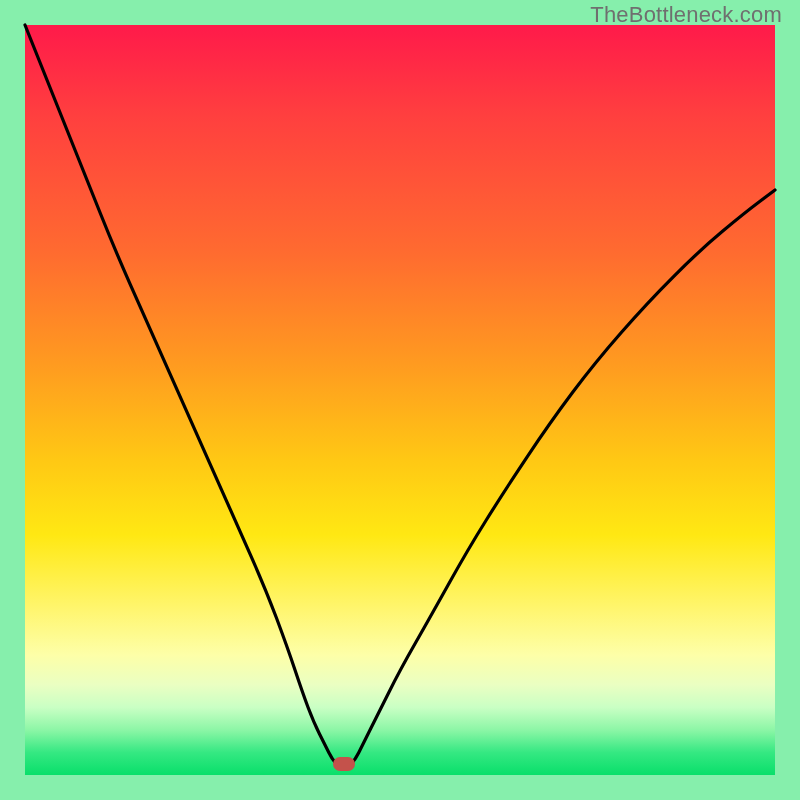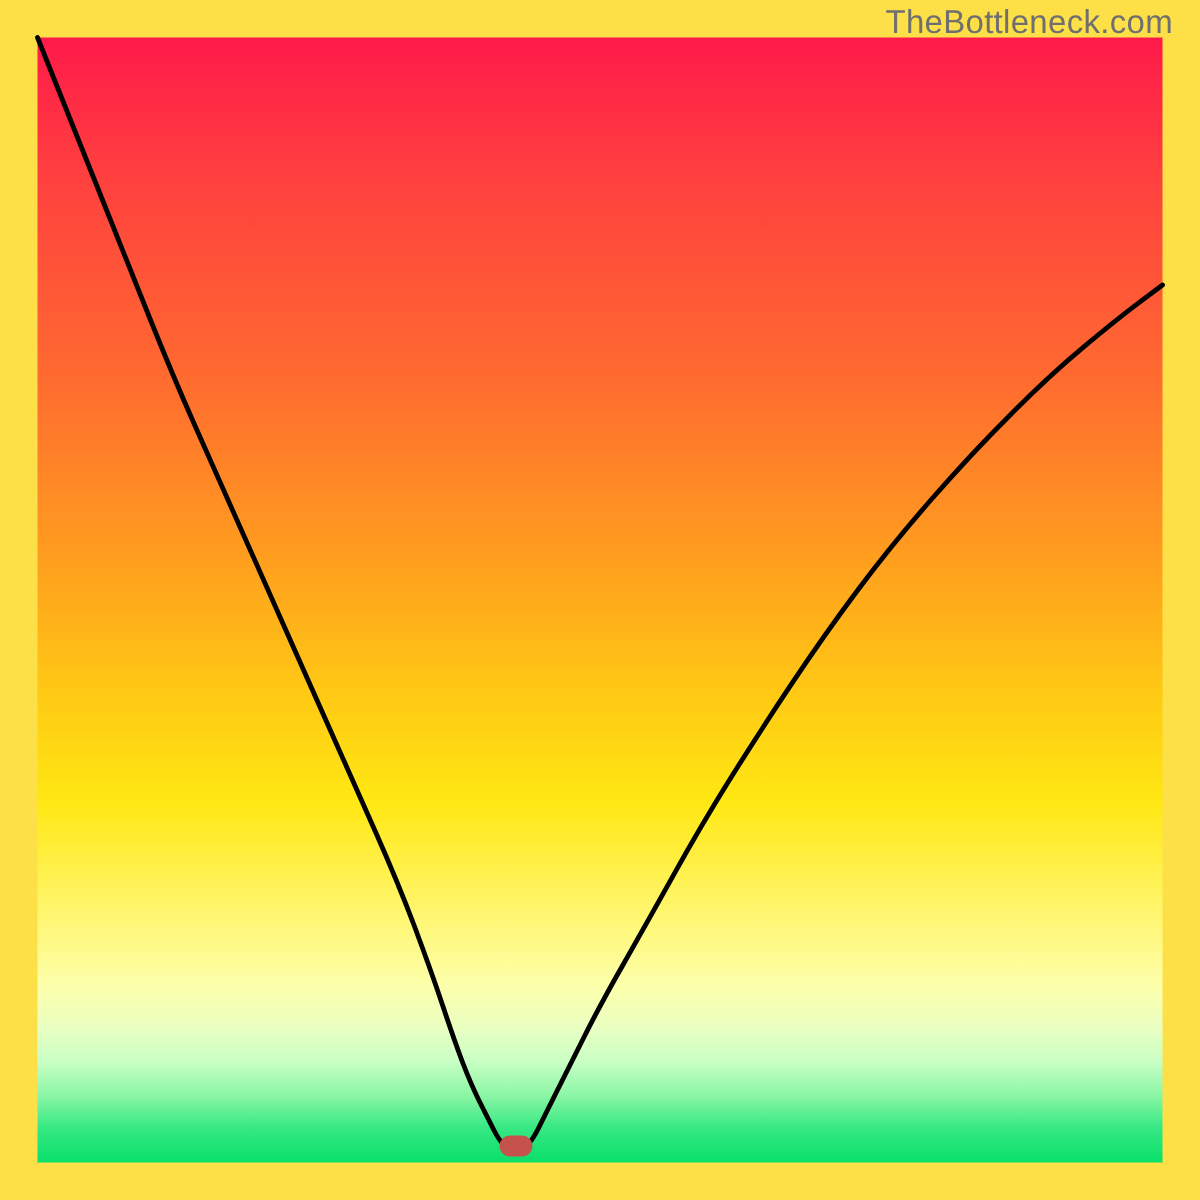--- a/index.html
+++ b/index.html
@@ -10,21 +10,21 @@
     background: #000;
     overflow: hidden;
     font-family: Arial, Helvetica, sans-serif;
   }
   .frame {
     position: absolute;
     left: 0;
     top: 0;
     width: 800px;
     height: 800px;
-    background: #fde047;
+    background: #86efac;
   }
   .plot-area {
     position: absolute;
     left: 25px;
     top: 25px;
     width: 750px;
     height: 750px;
     
     background: linear-gradient(
       to bottom,

